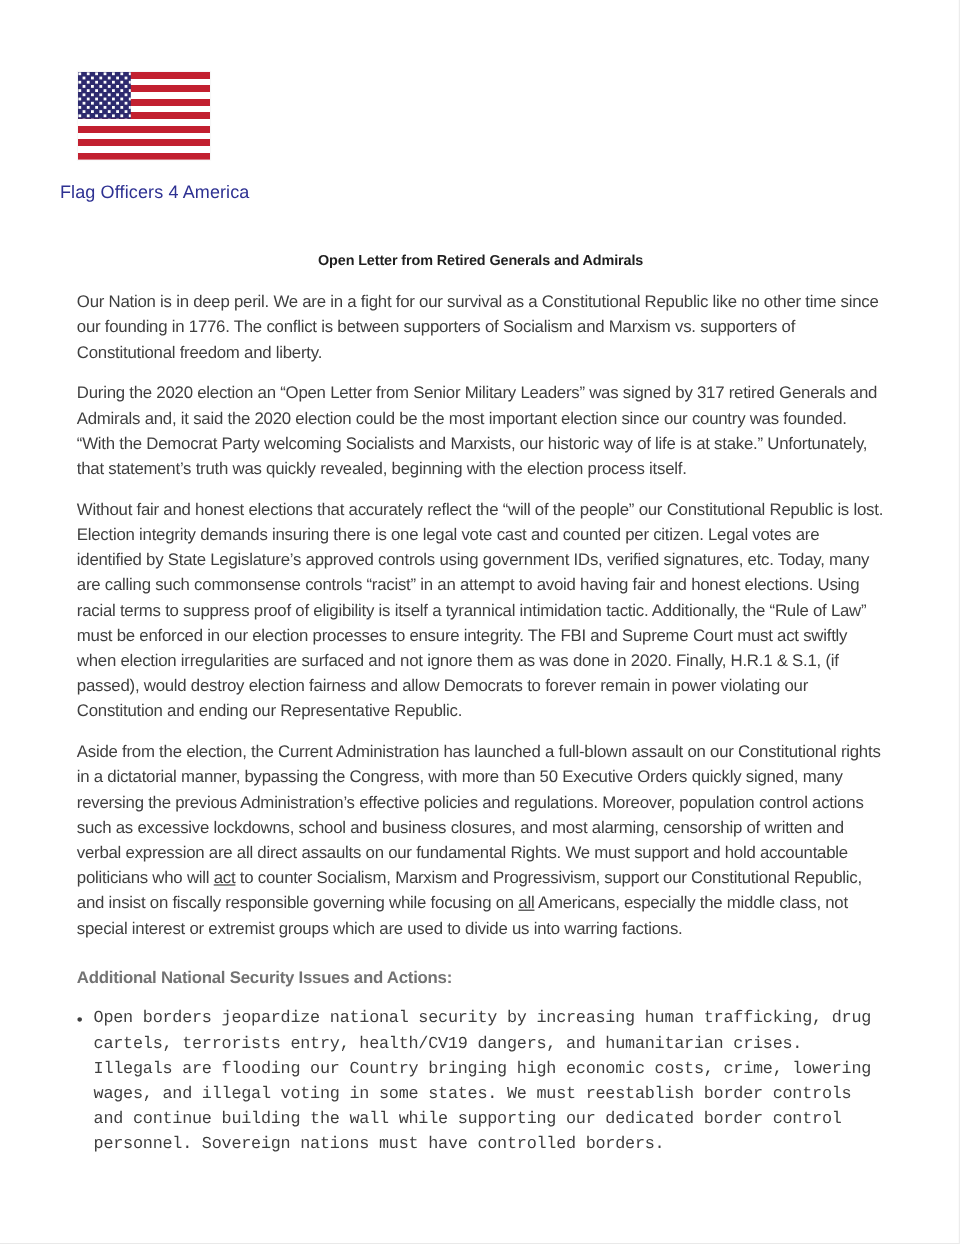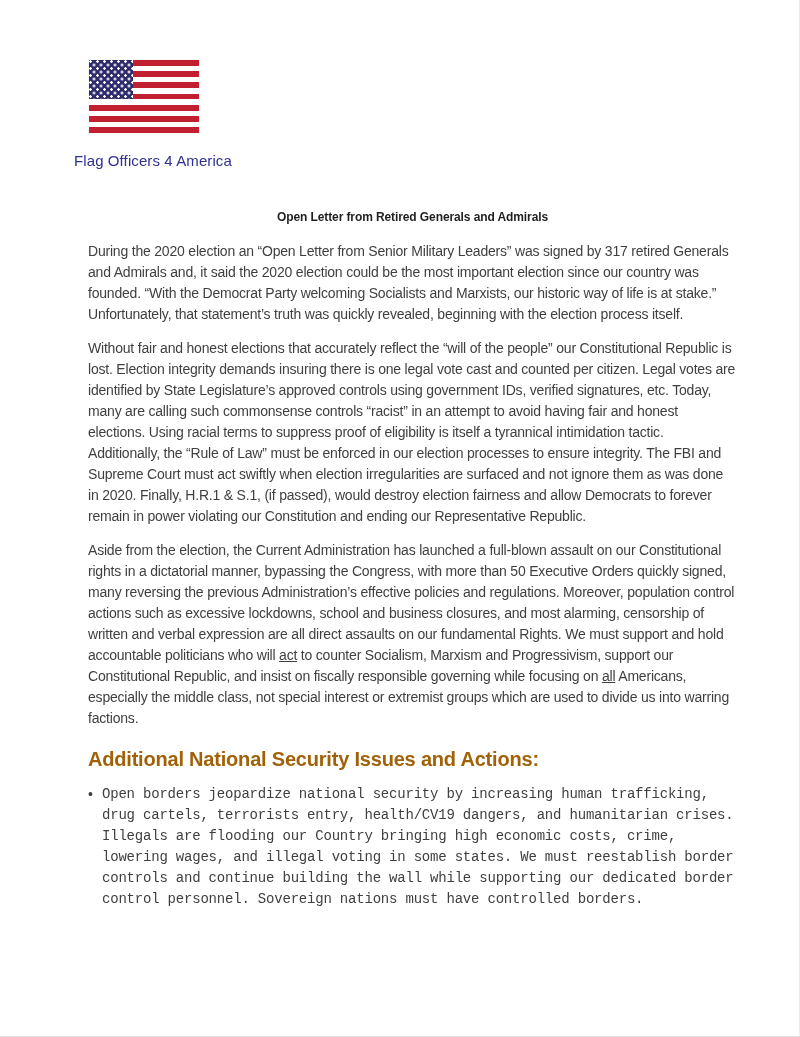--- a/index.html
+++ b/index.html
@@ -13,21 +13,21 @@
     overflow: hidden;
     font-family: "Liberation Sans", sans-serif;
     border-right: 1px solid #ececec;
     border-bottom: 1px solid #e4e4e4;
     box-sizing: border-box;
   }
   .page {
     width: 800px;
     height: 818px;
     box-sizing: border-box;
-    padding: 0 63px 0 88px;
+    padding: 0 63px 0 64px;
     color: #3f3f3f;
   }
   
   .letterhead {
     padding-top: 60px;
     margin-left: -14px; 
   }
   .flag {
     width: 110px;
     height: 73px;
@@ -70,24 +70,24 @@
   .body-text p, .para {
     margin: 0 0 13px 0;
     font-size: 14px;
     line-height: 21px;
     letter-spacing: -0.2px;
     color: #3f3f3f;
   }
   .u { text-decoration: underline; }
   .section-heading {
     margin: 20px 0 14px 0;
-    font-size: 20px;
+    font-size: 14px;
     line-height: 21px;
     font-weight: bold;
-    color: #a16207;
+    color: #737373;
     letter-spacing: -0.2px;
   }
   .bullet-row {
     display: flex;
     align-items: flex-start;
     margin: 0 0 13px 0;
   }
   .bullet-glyph {
     flex: 0 0 auto;
     width: 14px;
@@ -114,20 +114,21 @@
     <div class="flag">
       <div class="canton"></div>
     </div>
     <div class="org-name">Flag Officers 4 America</div>
   </header>
 
   <h1 class="title">Open Letter from Retired Generals and Admirals</h1>
 
   <div class="body-text">
 
+    <p class="para">Our Nation is in deep peril. We are in a fight for our survival as a Constitutional Republic like no other time since our founding in 1776. The conflict is between supporters of Socialism and Marxism vs. supporters of Constitutional freedom and liberty.</p>
 
     <p class="para">During the 2020 election an “Open Letter from Senior Military Leaders” was signed by 317 retired Generals and Admirals and, it said the 2020 election could be the most important election since our country was founded. “With the Democrat Party welcoming Socialists and Marxists, our historic way of life is at stake.” Unfortunately, that statement’s truth was quickly revealed, beginning with the election process itself.</p>
 
     <p class="para">Without fair and honest elections that accurately reflect the “will of the people” our Constitutional Republic is lost. Election integrity demands insuring there is one legal vote cast and counted per citizen. Legal votes are identified by State Legislature’s approved controls using government IDs, verified signatures, etc. Today, many are calling such commonsense controls “racist” in an attempt to avoid having fair and honest elections. Using racial terms to suppress proof of eligibility is itself a tyrannical intimidation tactic. Additionally, the “Rule of Law” must be enforced in our election processes to ensure integrity. The FBI and Supreme Court must act swiftly when election irregularities are surfaced and not ignore them as was done in 2020. Finally, H.R.1 &amp; S.1, (if passed), would destroy election fairness and allow Democrats to forever remain in power violating our Constitution and ending our Representative Republic.</p>
 
     <p class="para"><span>Aside from the election, the Current Administration has launched a full-blown assault on our Constitutional rights in a dictatorial manner, bypassing the Congress, with more than 50 Executive Orders quickly signed, many reversing the previous Administration’s effective policies and regulations. Moreover, population control actions such as excessive lockdowns, school and business closures, and most alarming, censorship of written and verbal expression are all direct assaults on our fundamental Rights. We must support and hold accountable politicians who will </span><span class="u">act</span><span> to counter Socialism, Marxism and Progressivism, support our Constitutional Republic, and insist on fiscally responsible governing while focusing on </span><span class="u">all</span><span> Americans, especially the middle class, not special interest or extremist groups which are used to divide us into warring factions.</span></p>
 
     <div class="section-heading">Additional National Security Issues and Actions:</div>
 
     <div class="bullet-row">

